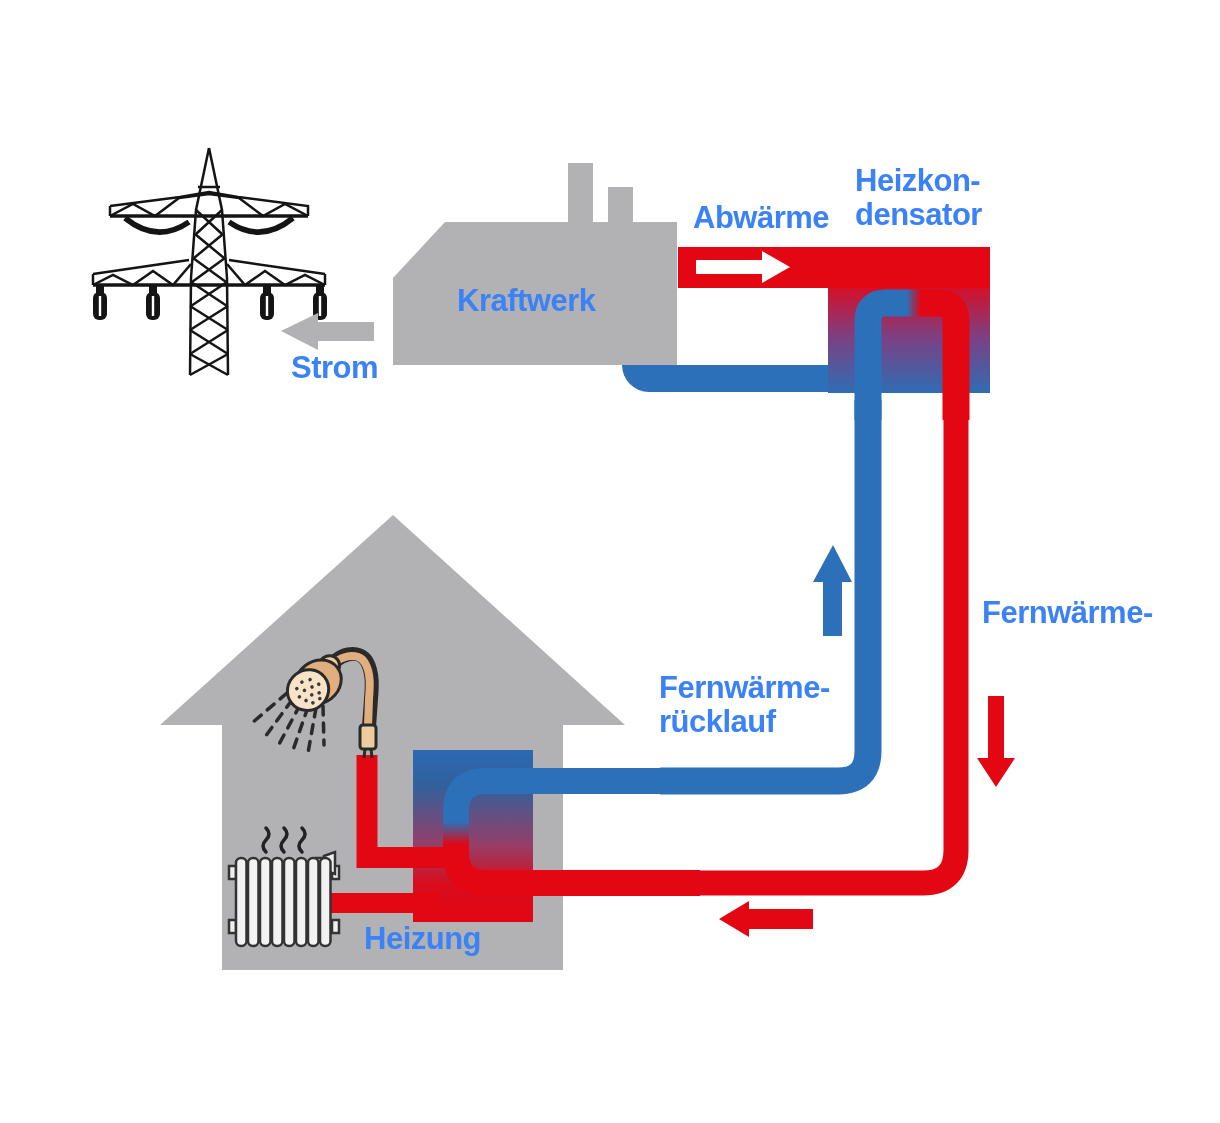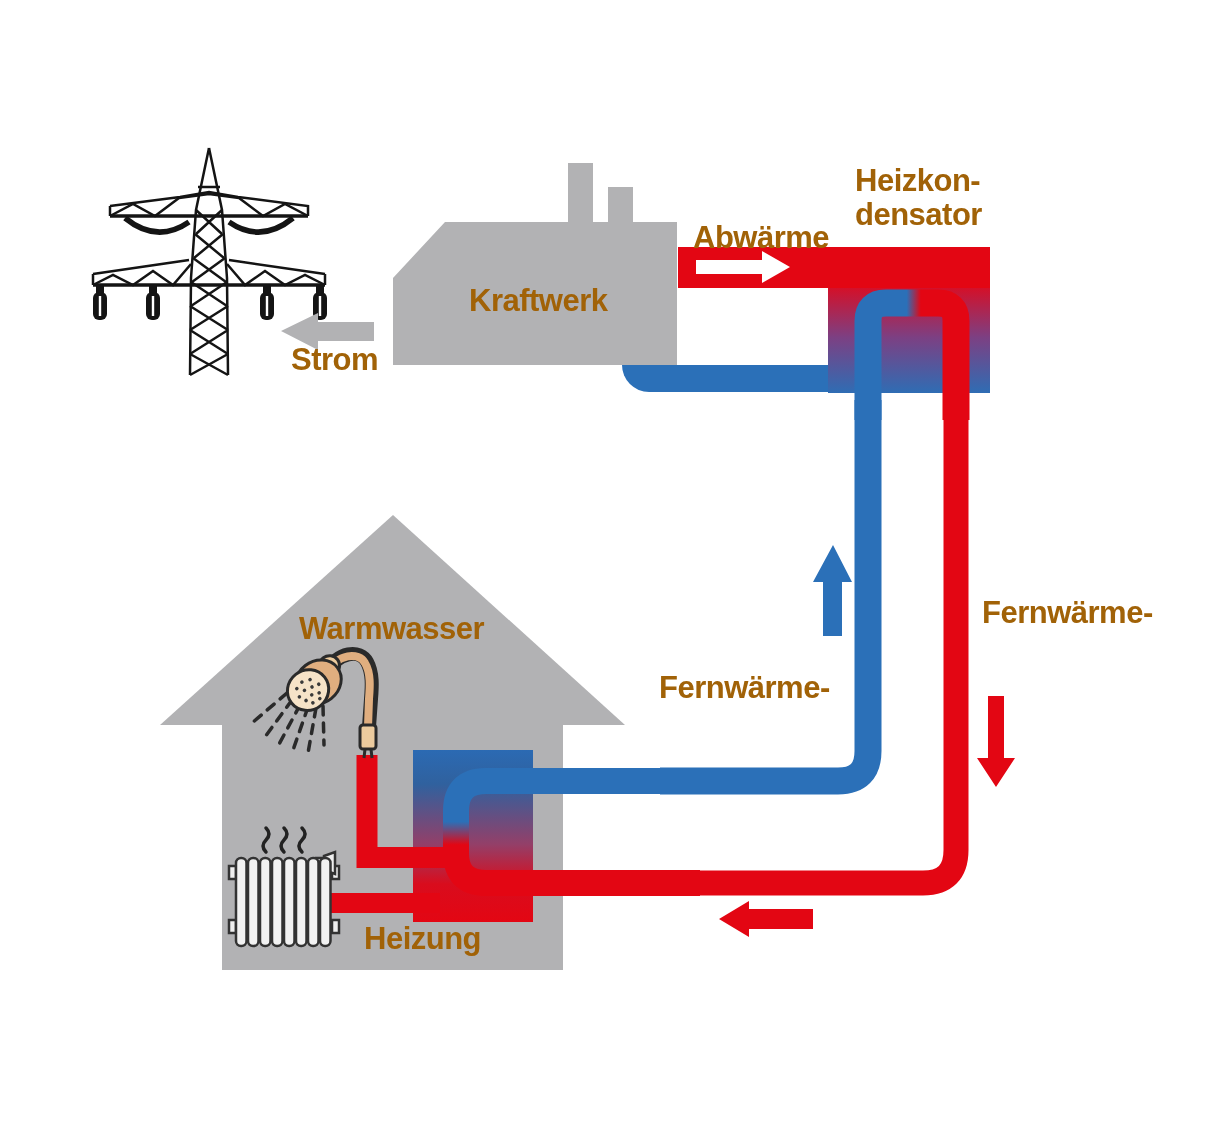--- a/index.html
+++ b/index.html
@@ -1,20 +1,20 @@
 <!DOCTYPE html>
 <html><head>
 <meta charset="utf-8">
 <style>
   html,body{margin:0;padding:0;background:#fff;}
   #stage{position:relative;width:1220px;height:1123px;background:#ffffff;overflow:hidden;
          font-family:"Liberation Sans","DejaVu Sans",sans-serif;}
   #art{position:absolute;left:0;top:0;}
   .lbl{position:absolute;font-weight:bold;font-size:31px;line-height:34px;
-       letter-spacing:-0.5px;color:#a16207;white-space:nowrap;}
+       letter-spacing:-0.5px;color:#3b82f6;white-space:nowrap;}
 </style>
 </head>
 <body>
 
 <div id="stage">
 
 <svg id="art" width="1220" height="1123" viewBox="0 0 1220 1123">
   <defs>
     <linearGradient id="gCond" gradientUnits="userSpaceOnUse" x1="0" y1="247" x2="0" y2="393">
       <stop offset="0" stop-color="#e30613"></stop>
@@ -182,29 +182,29 @@
     </g>
   </g>
 
   <polygon fill="#b2b2b4" points="281,331 318,313 318,322 374,322 374,341 318,341 318,350"></polygon>
   <polygon fill="#ffffff" points="696,260 762,260 762,251 790,267 762,283 762,274 696,274"></polygon>
   <polygon fill="#2b70b8" points="833,545 852,582 842,582 842,636 823,636 823,582 813,582"></polygon>
   <polygon fill="#e30613" points="996,787 977,758 988,758 988,696 1004,696 1004,758 1015,758"></polygon>
   <polygon fill="#e30613" points="719,919 749,901 749,909 813,909 813,929 749,929 749,937"></polygon>
 </svg>
 
-<div class="lbl" style="left:457px;top:284px;margin-left:12px;">Kraftwerk</div>
-<div class="lbl" style="left:291px;top:343px;text-align:right;">Strom</div>
-<div class="lbl" style="left:693px;top:201px;margin-top:20px;">Abwärme</div>
+<div class="lbl" style="left:457px;top:284px;">Kraftwerk</div>
+<div class="lbl" style="left:291px;top:351px;text-align:right;">Strom</div>
+<div class="lbl" style="left:693px;top:201px;">Abwärme</div>
 <div class="lbl" style="left:855px;top:164px;">
   <div>Heizkon-</div>
   <div>densator</div>
 </div>
-<div class="lbl" style="left:299px;top:612px;">Warmwasser</div>
 <div class="lbl" style="left:659px;top:671px;">
   <div>Fernwärme-</div>
+  <div>rücklauf</div>
 </div>
 <div class="lbl" style="left:982px;top:596px;">
   <div>Fernwärme-</div>
 </div>
 <div class="lbl" style="left:364px;top:922px;">Heizung</div>
 
 </div>
 
 </body></html>

